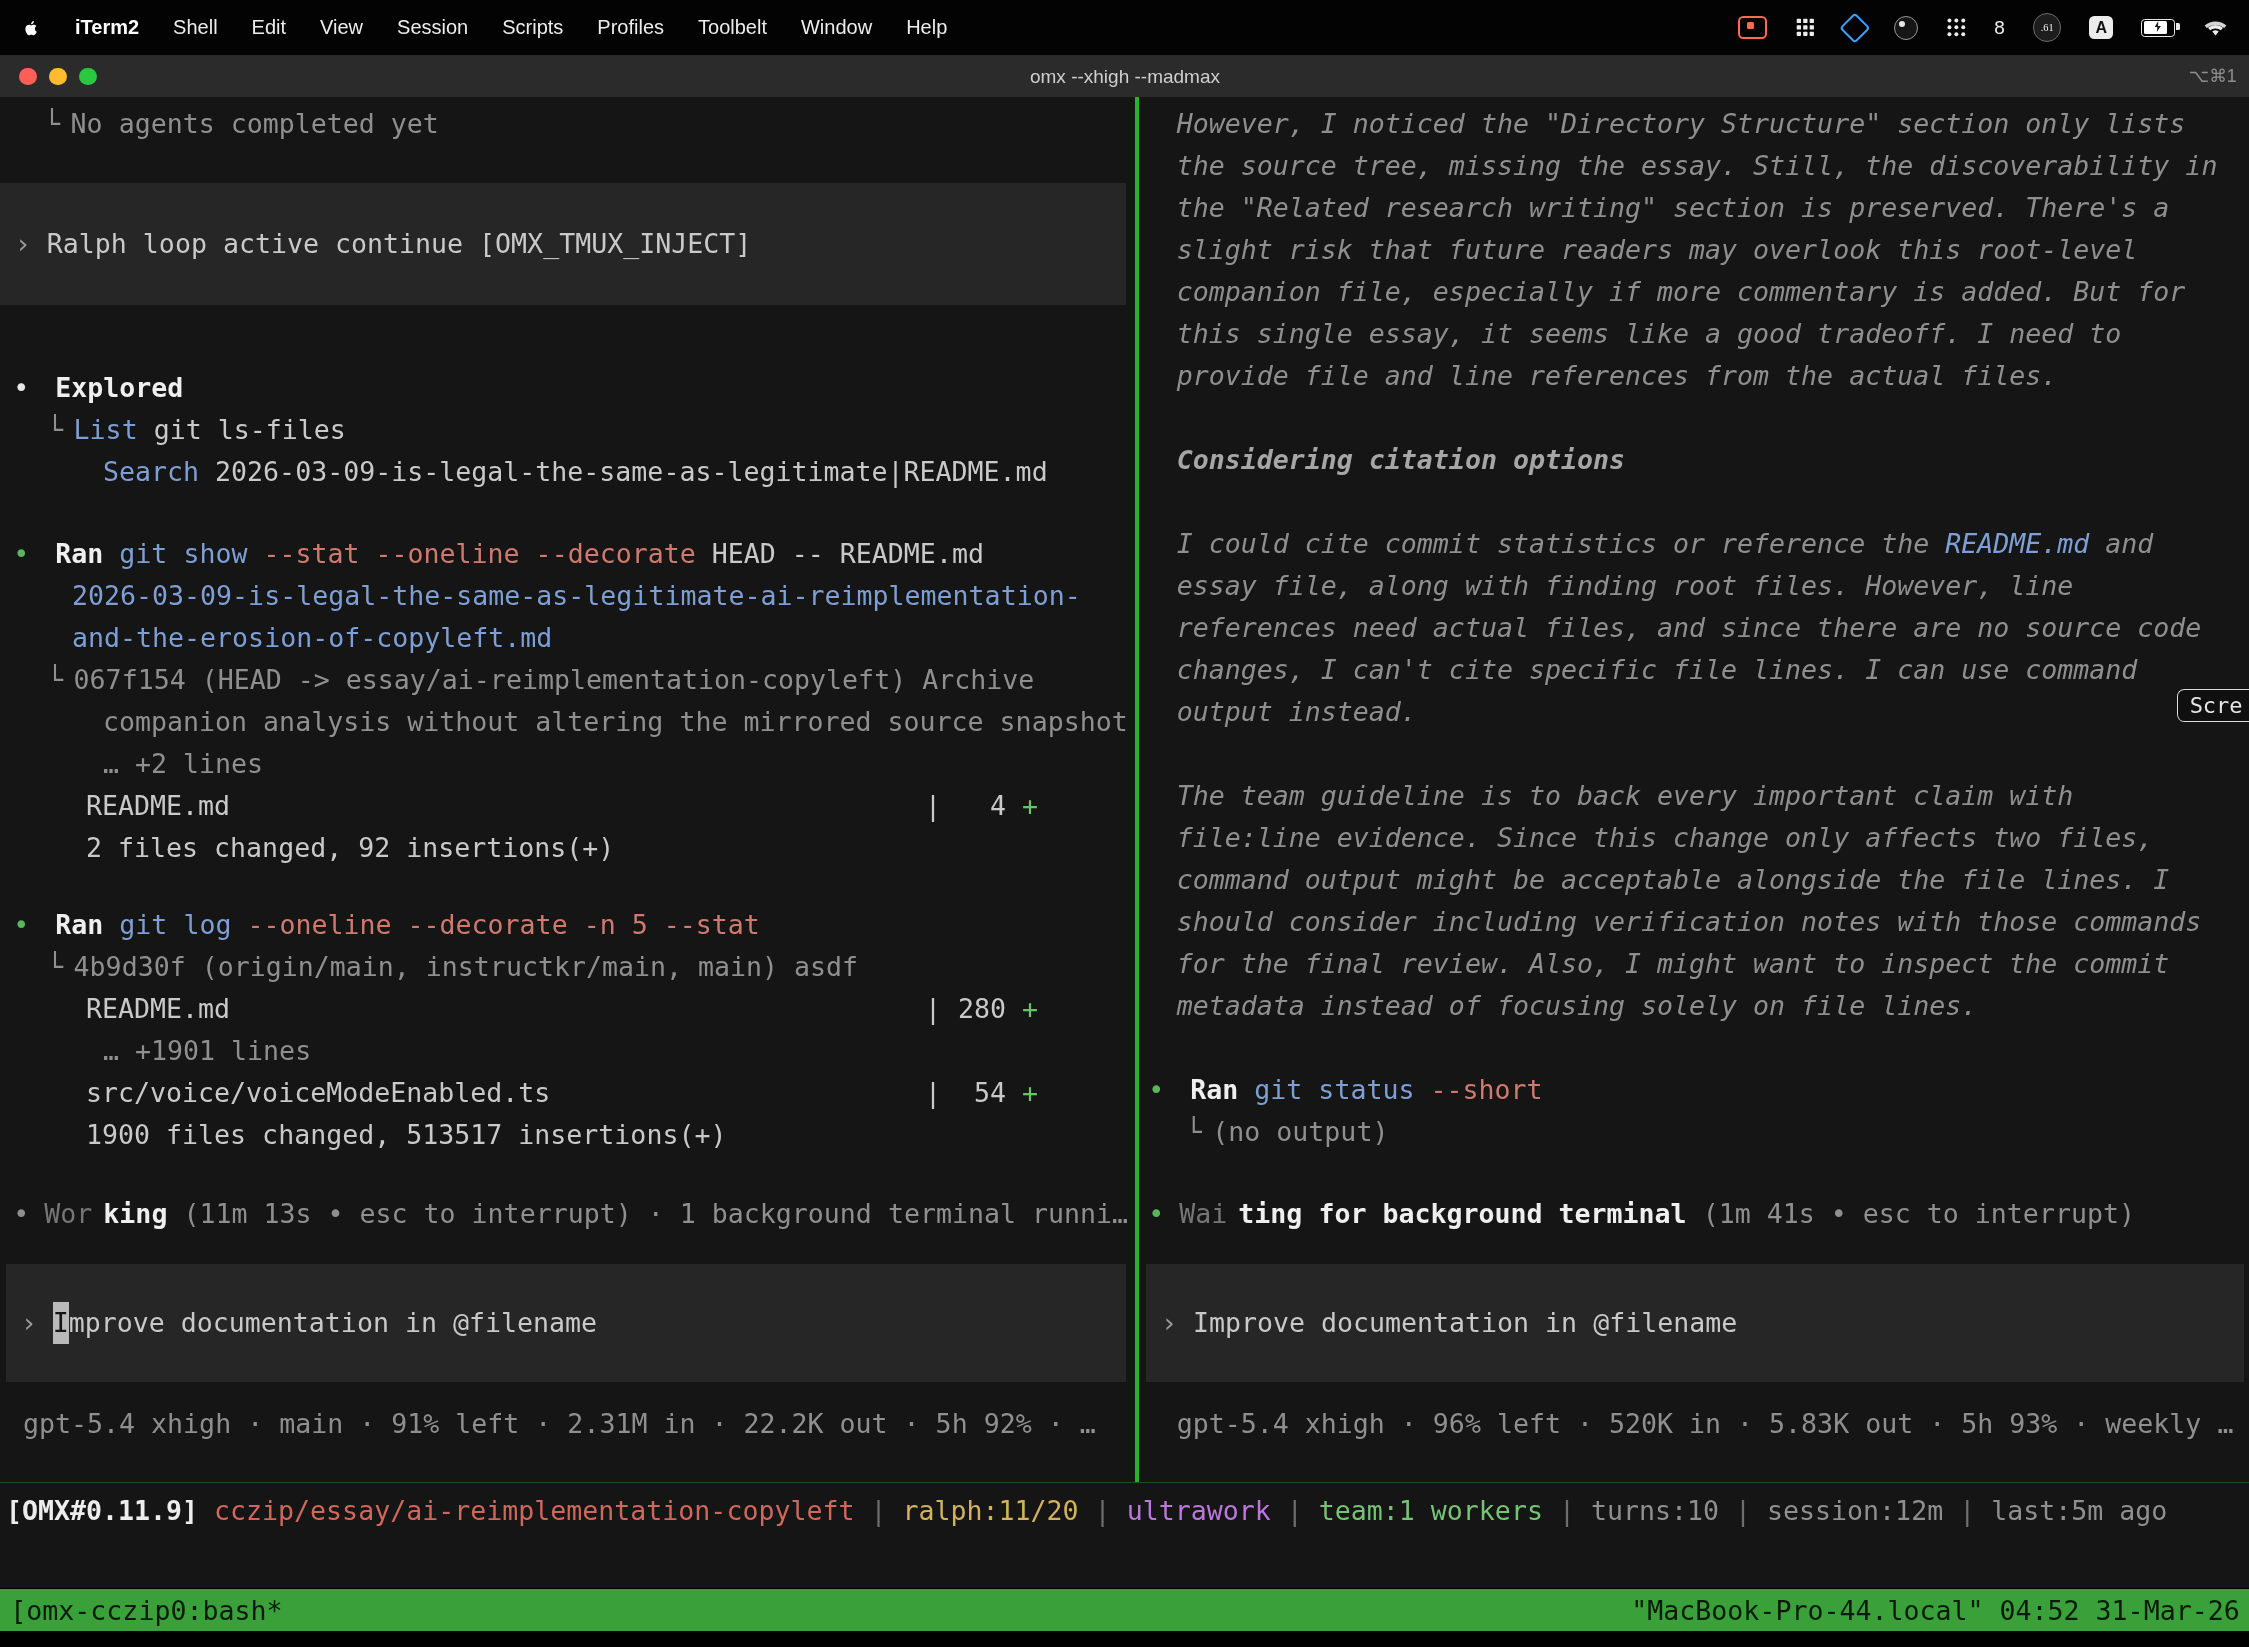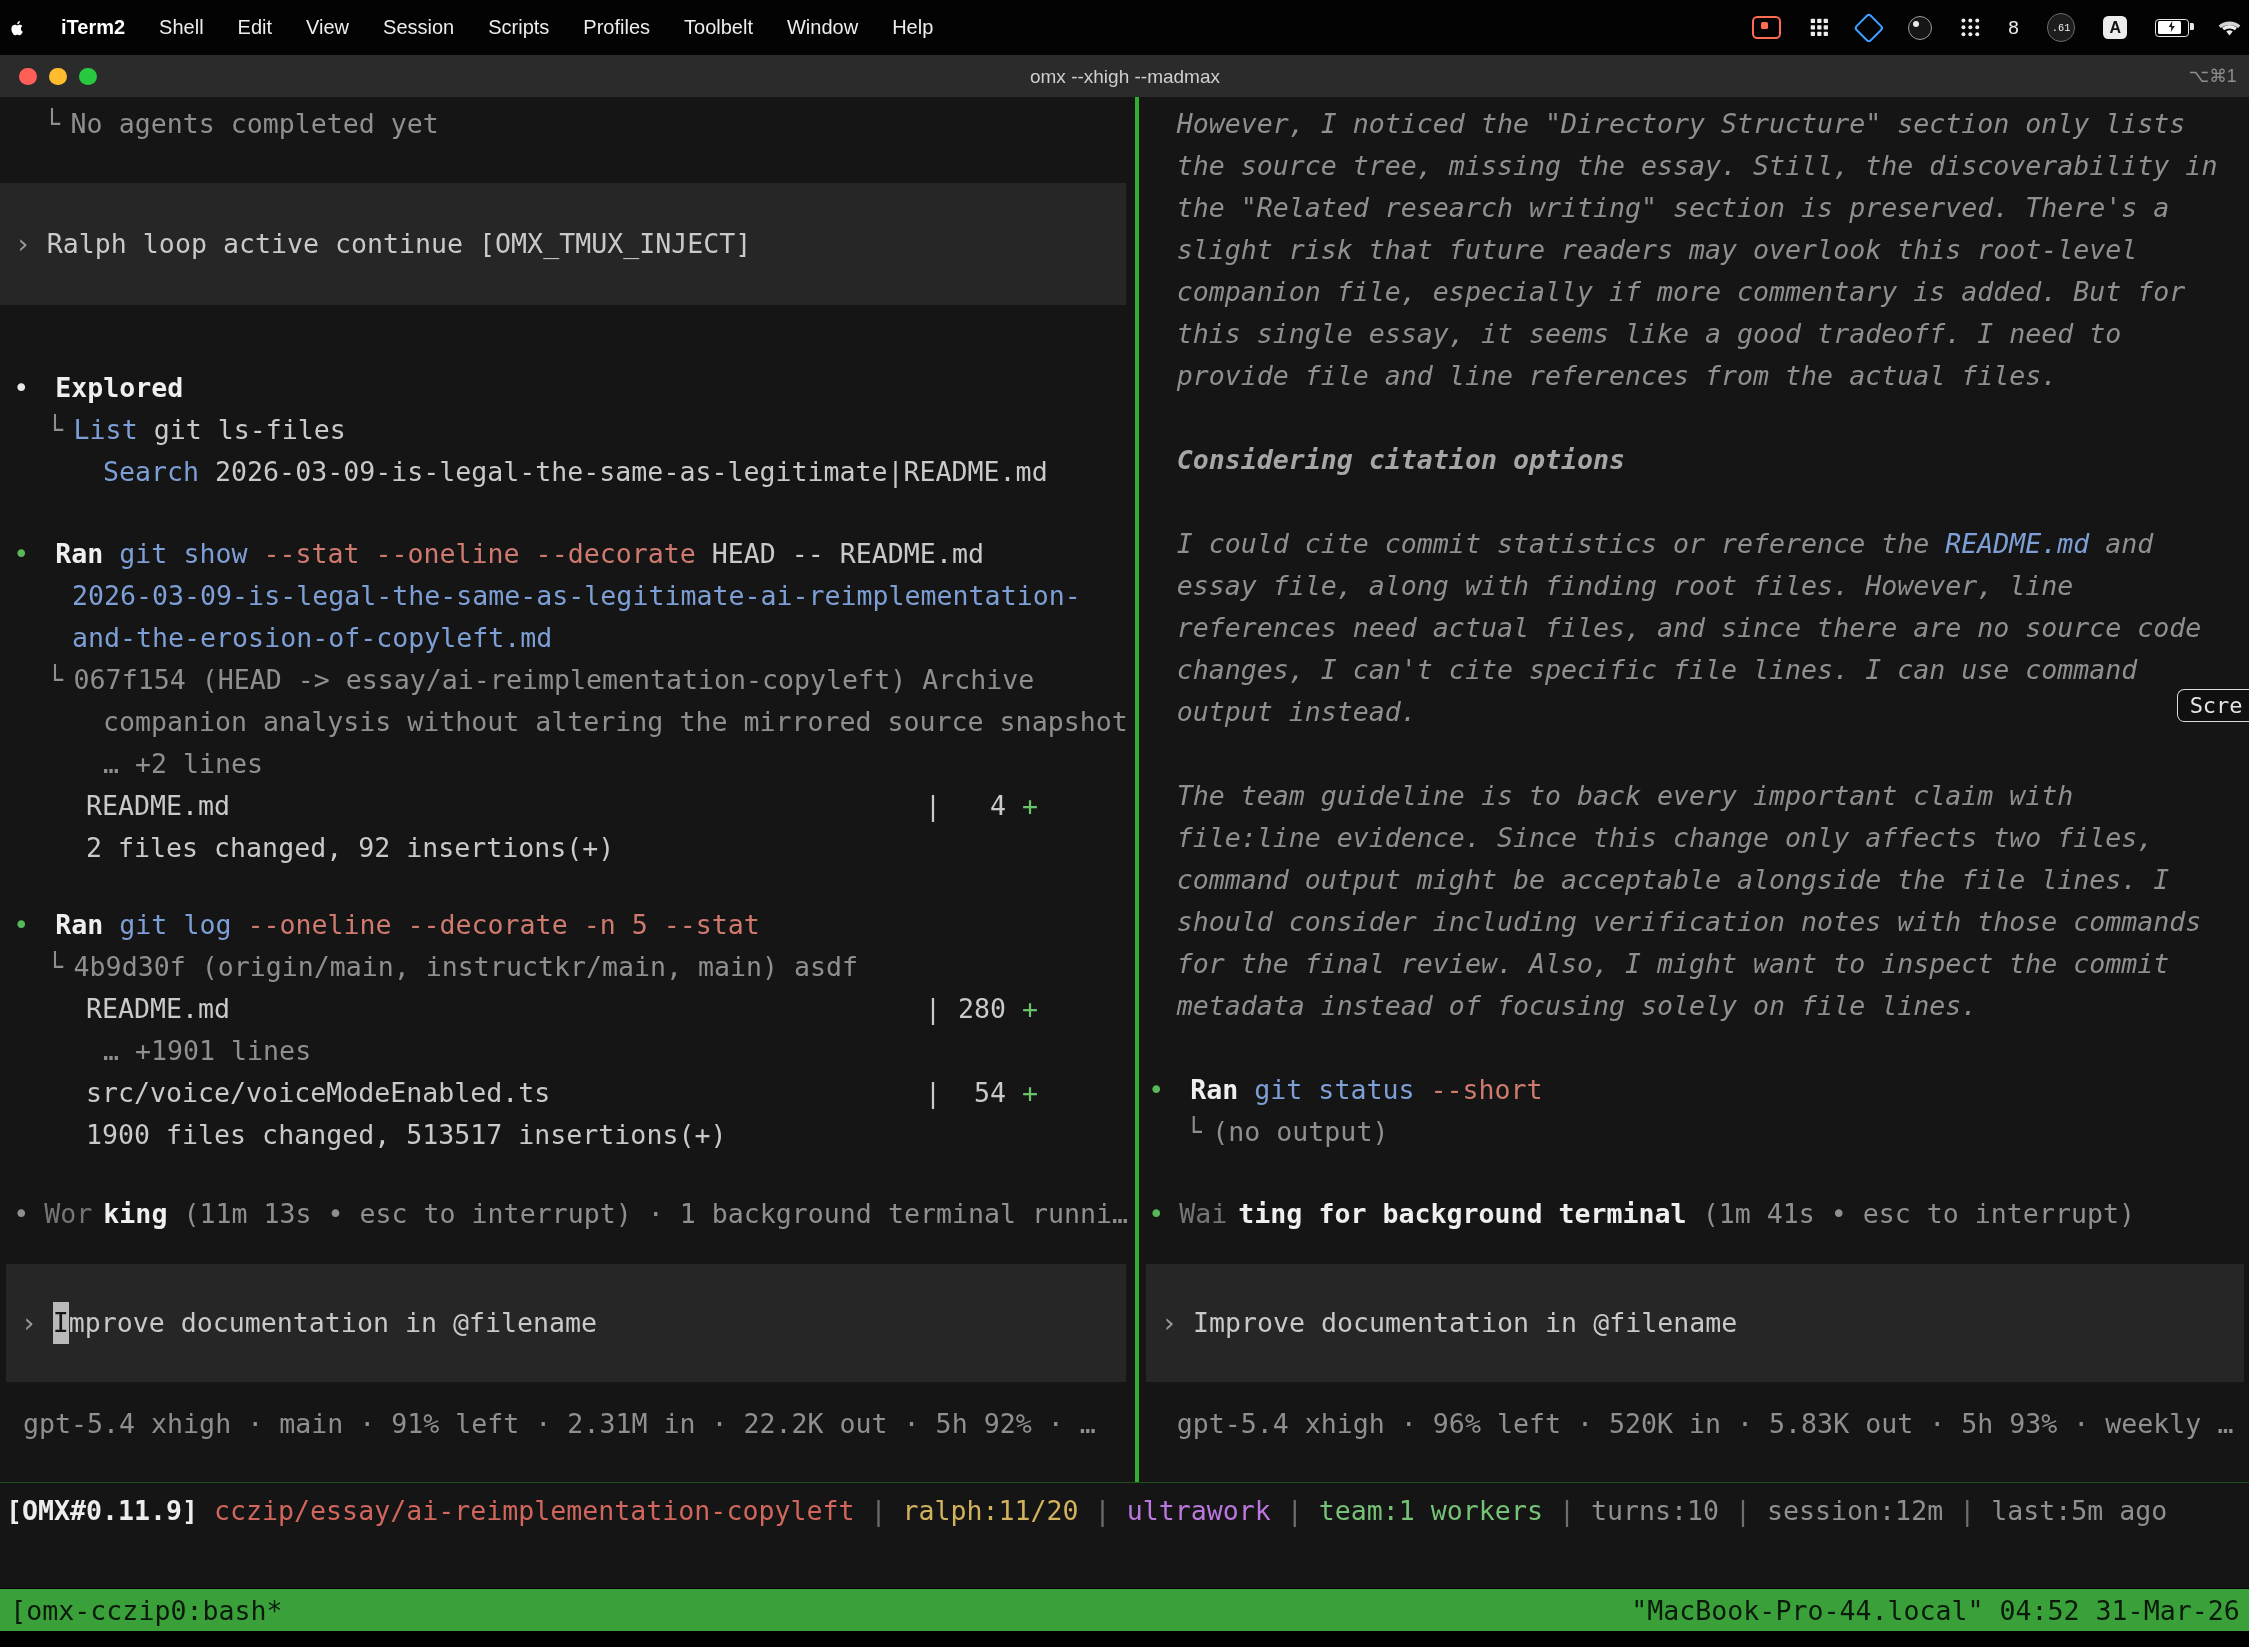--- a/index.html
+++ b/index.html
@@ -1,34 +1,34 @@
 <!DOCTYPE html>
 <html style="font-size:11.8px"><head>
 <meta charset="utf-8">
 <style>
   html,body{margin:0;padding:0;background:#000;}
   body{width:2250px;height:1648px;position:relative;overflow:hidden;
        font-family:"DejaVu Sans Mono",monospace;-webkit-font-smoothing:antialiased;}
 
   
   .menu-bar{position:absolute;top:0;left:0;right:0;height:55px;background:#030303;
-    display:flex;align-items:center;padding:0 8px;gap:34px;
+    display:flex;align-items:center;padding:0 22px;gap:34px;
     font-family:"Liberation Sans",sans-serif;font-size:20px;color:#ededed;}
   .menu-bar .app-name{font-weight:bold;color:#fff;}
   .menu-item{cursor:default;}
   .menu-right{margin-left:auto;display:flex;align-items:center;gap:28px;}
 
   .icn{display:flex;align-items:center;justify-content:center;}
   .rec-icon{width:25px;height:19px;border:2.2px solid #ff6b52;border-radius:5.2px;position:relative;}
   .rec-icon::after{content:"";position:absolute;left:6.6px;top:3.7px;width:7.4px;height:7.4px;background:#ff6b52;border-radius:1.5px;}
   .blue-icon{width:17.7px;height:17.7px;border:2.2px solid #3aa0ff;transform:rotate(45deg);border-radius:3.7px;}
   .dark-icon{width:22px;height:22px;border:1.5px solid #9a9a9a;border-radius:50%;position:relative;background:#161616;}
   .dark-icon::after{content:"";position:absolute;left:4.4px;top:4.4px;width:5.9px;height:5.9px;border-radius:50%;background:#e8e8e8;}
   .gauge-icon{width:26.6px;height:26.6px;border-radius:50%;background:#1d1d1d;border:1.5px solid #6a6a6a;
-      display:flex;align-items:center;justify-content:center;font-size:10.3px;color:#f0f0f0;font-family:Liberation Mono, monospace;}
+      display:flex;align-items:center;justify-content:center;font-size:10.3px;color:#f0f0f0;font-family:Liberation Serif, serif;}
   .key-icon{font-size:19px;color:#f0f0f0;font-family:"Liberation Sans",sans-serif;}
   .input-src-icon{width:23.6px;height:23.6px;background:#ececec;border-radius:5.2px;display:flex;align-items:center;justify-content:center;
       color:#111;font-weight:bold;font-size:16px;font-family:"Liberation Sans",sans-serif;}
   .battery{position:relative;width:32px;height:16px;border:1.5px solid #e8e8e8;border-radius:3.7px;}
   .battery::after{content:"";position:absolute;right:-5.9px;top:3.7px;width:3.7px;height:6.6px;background:#e8e8e8;border-radius:0 1.5px 1.5px 0;}
   .battery-fill{position:absolute;left:1.5px;top:1.5px;bottom:1.5px;width:23.6px;background:#fff;border-radius:1.5px;}
   .bolt{position:absolute;left:11px;top:1.5px;width:9.6px;height:11px;background:#1a1a1a;
       clip-path:polygon(55% 0,18% 55%,45% 55%,40% 100%,82% 45%,52% 45%);}
 
   

